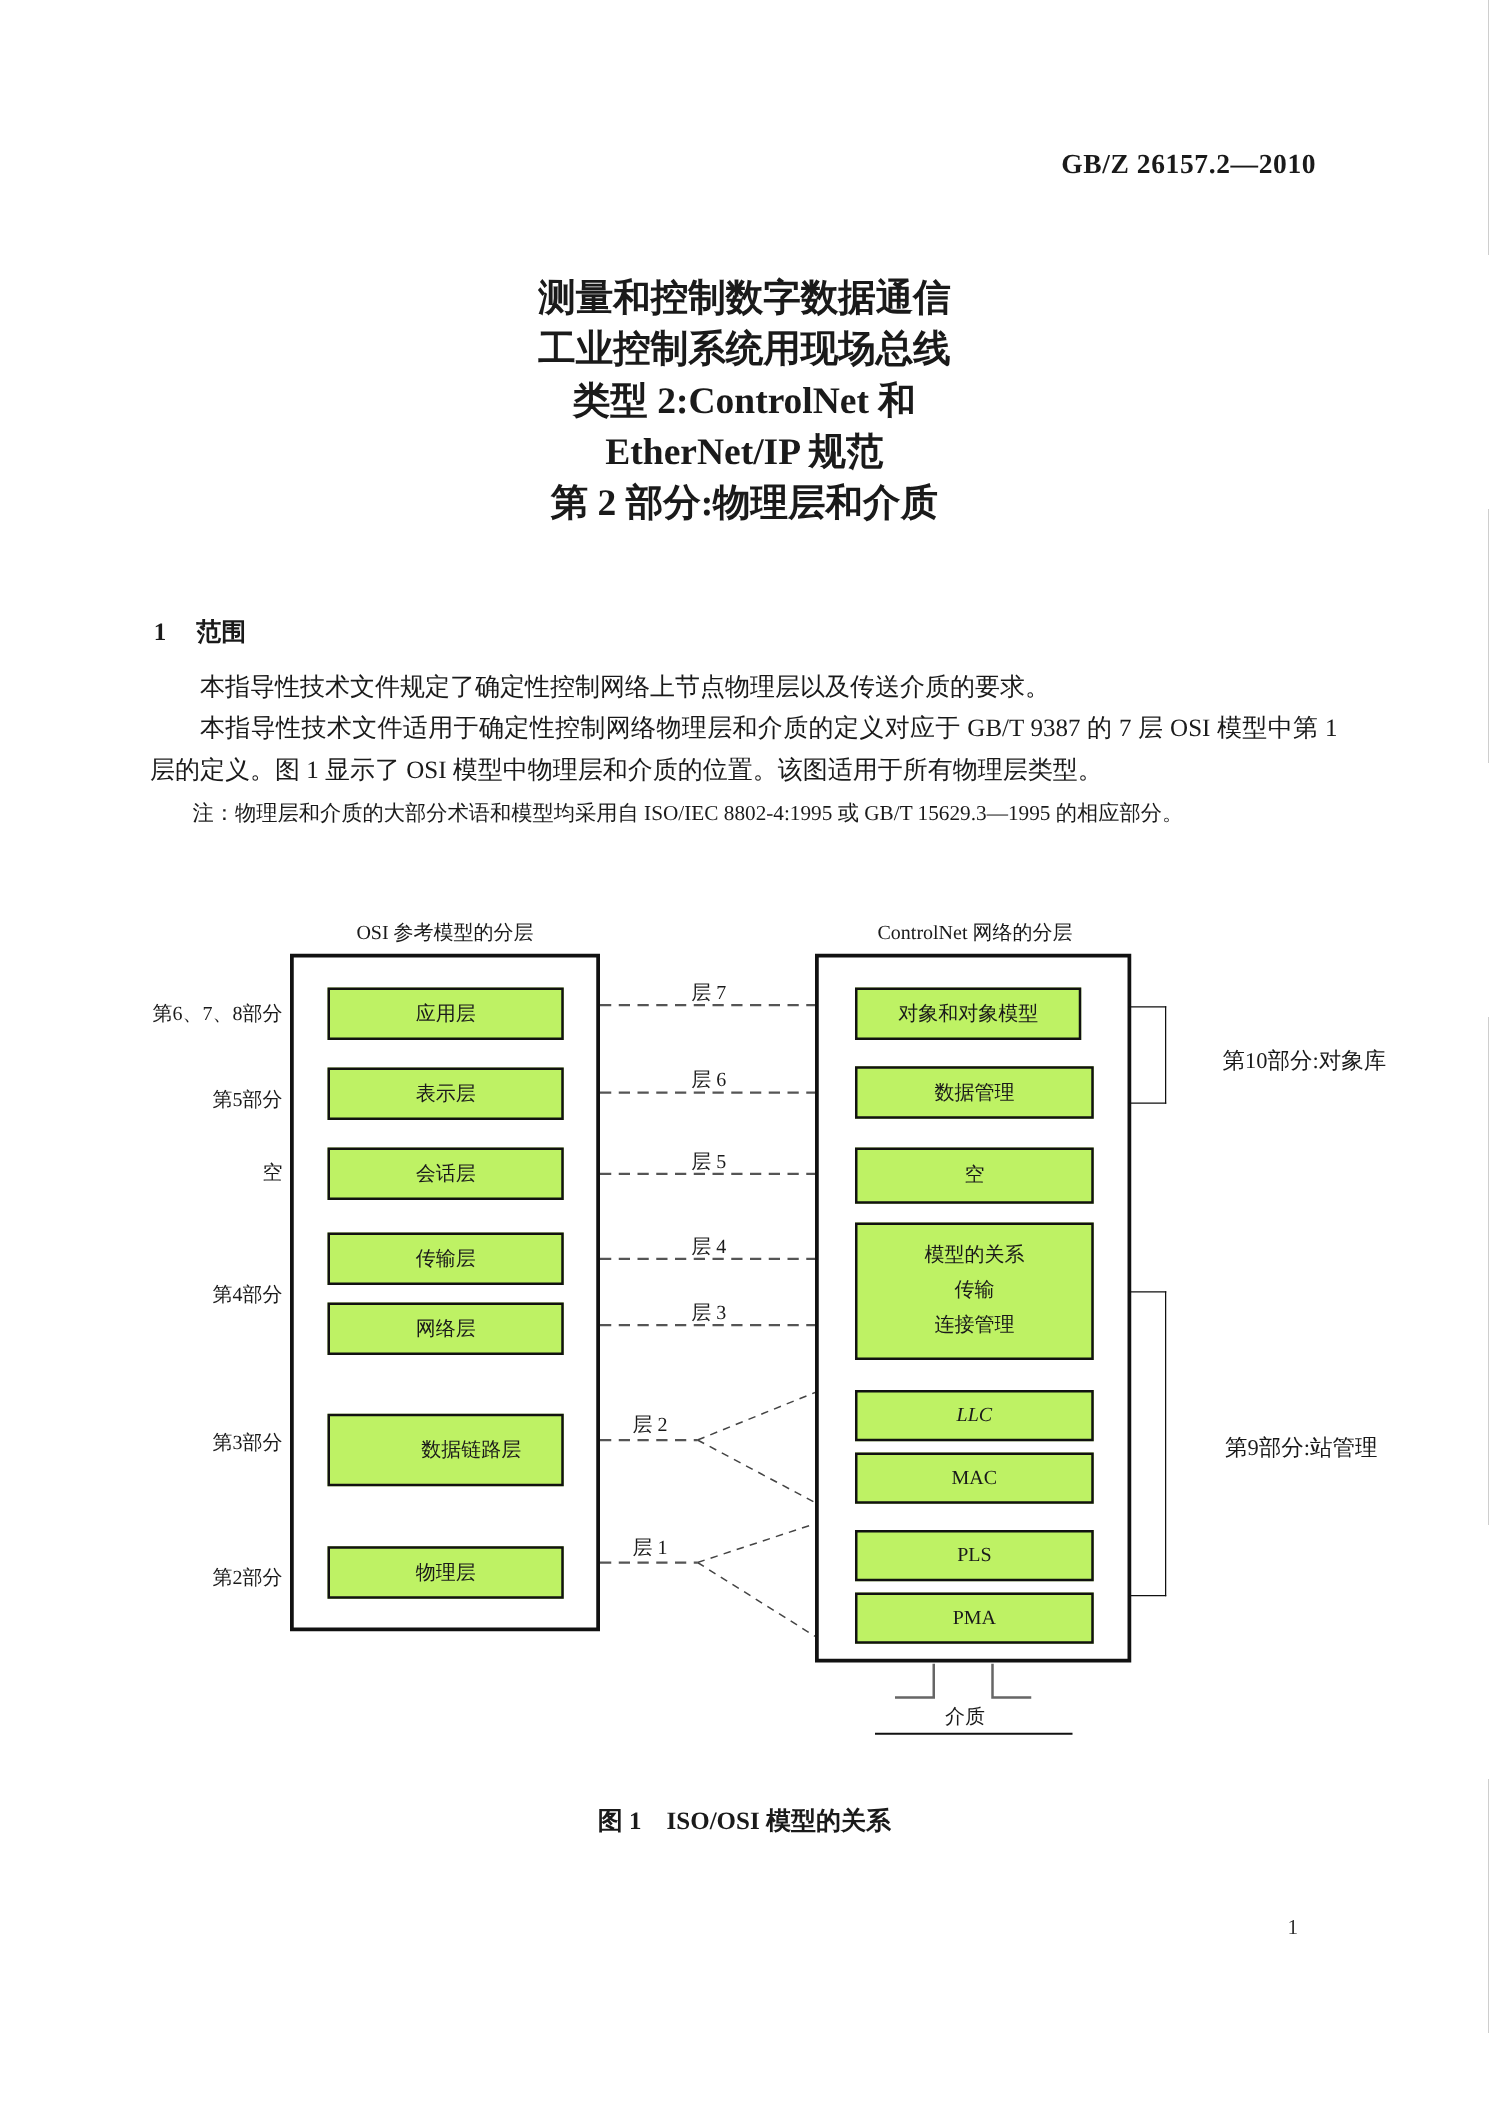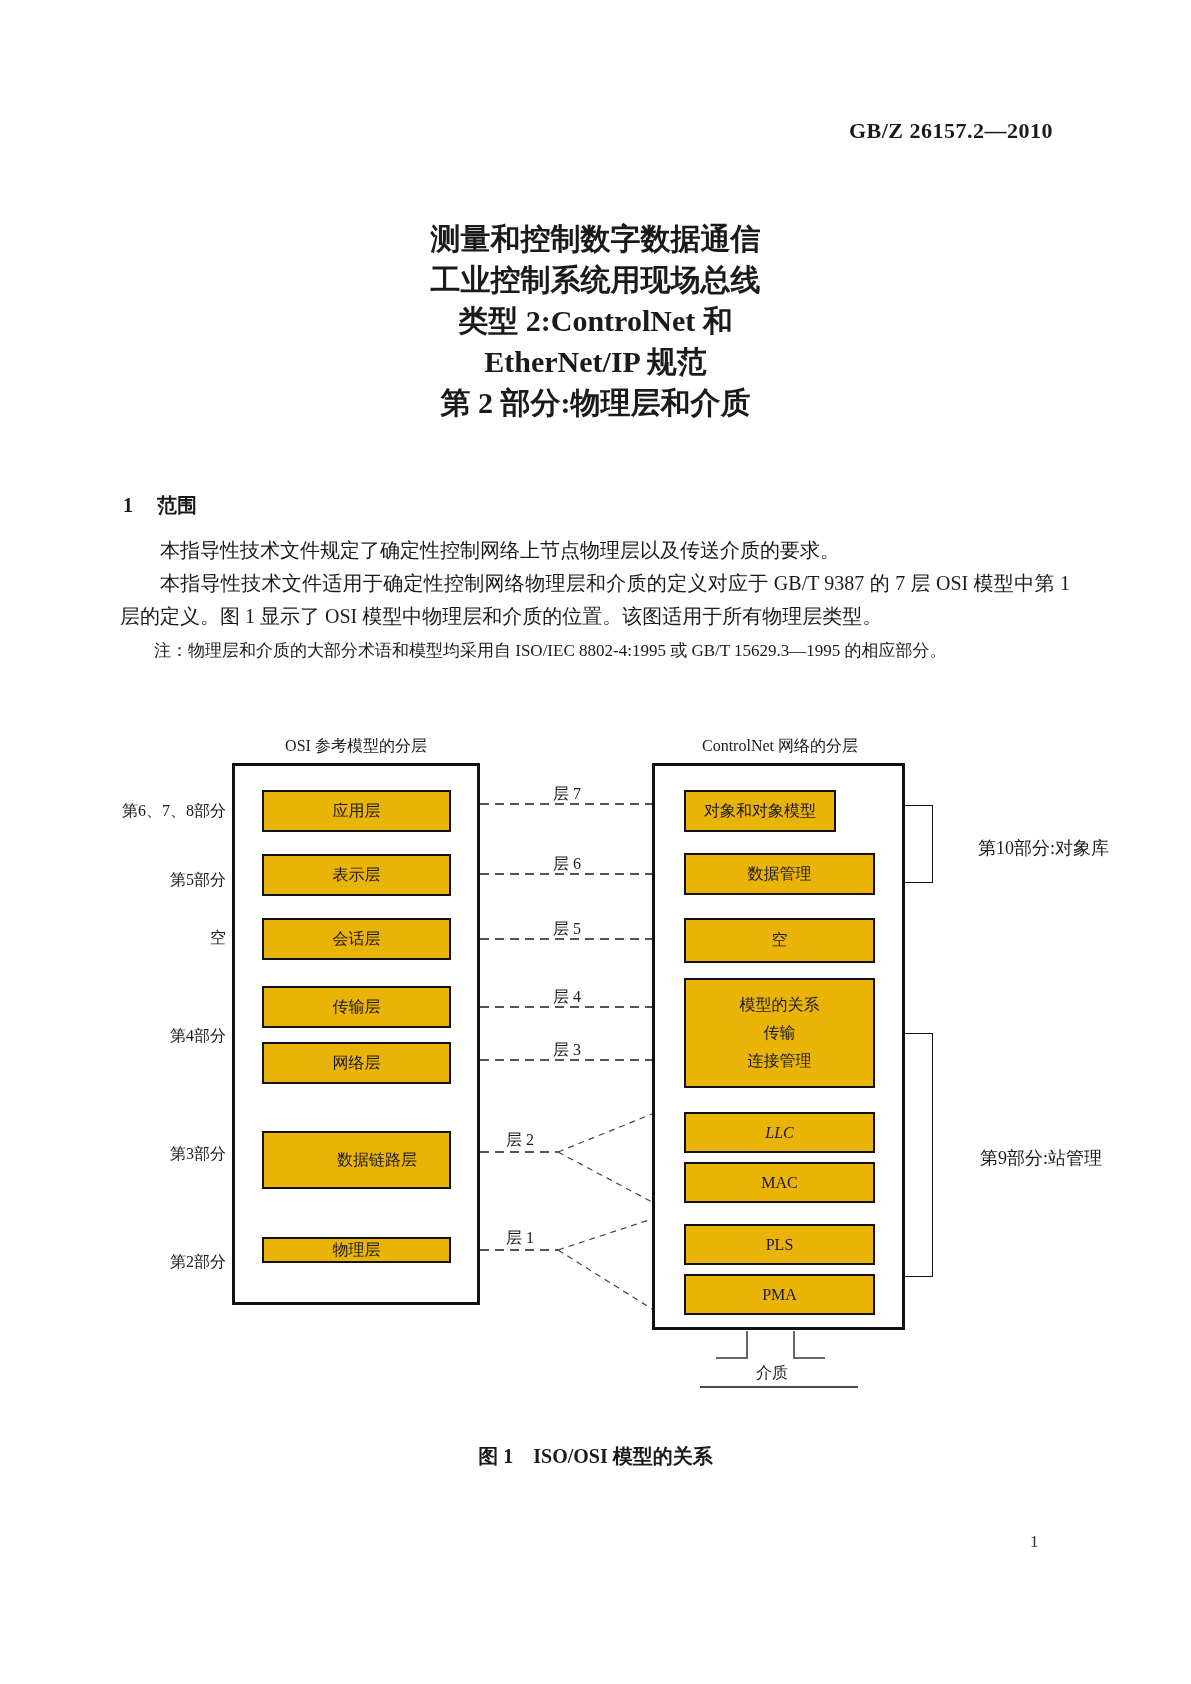--- a/index.html
+++ b/index.html
@@ -36,21 +36,21 @@
   }
   
   .col-header{
     position:absolute;width:250px;text-align:center;
     font-size:16px;
   }
   .outer-box{
     position:absolute;border:3px solid #111;box-sizing:border-box;background:#fff;
   }
   .inner-box{
-    position:absolute;border:2px solid #111;box-sizing:border-box;background:#eab308;
+    position:absolute;border:2px solid #111;box-sizing:border-box;background:#bef264;
     display:flex;align-items:center;justify-content:center;
     font-size:16px;text-align:center;
   }
   .router-box{flex-direction:column;line-height:28px;}
   .side-label{
     position:absolute;left:26px;width:200px;text-align:right;
     font-size:16px;
   }
   .layer-label{
     position:absolute;width:44px;text-align:center;font-size:16px;
@@ -117,31 +117,31 @@
   <div class="col-header" style="left:231px;top:736px;">OSI 参考模型的分层</div>
   <div class="col-header" style="left:655px;top:736px;">ControlNet 网络的分层</div>
 
   <div class="outer-box" style="left:232px;top:763px;width:248px;height:542px;"></div>
   <div class="inner-box" style="left:262px;top:790px;width:189px;height:42px;">应用层</div>
   <div class="inner-box" style="left:262px;top:854px;width:189px;height:42px;">表示层</div>
   <div class="inner-box" style="left:262px;top:918px;width:189px;height:42px;">会话层</div>
   <div class="inner-box" style="left:262px;top:986px;width:189px;height:42px;">传输层</div>
   <div class="inner-box" style="left:262px;top:1042px;width:189px;height:42px;">网络层</div>
   <div class="inner-box" style="left:262px;top:1131px;width:189px;height:58px;padding-left:41px;">数据链路层</div>
-  <div class="inner-box" style="left:262px;top:1237px;width:189px;height:26px;">物理层</div>
+  <div class="inner-box" style="left:262px;top:1237px;width:189px;height:42px;">物理层</div>
 
   <div class="side-label" style="top:801px;">第6、7、8部分</div>
   <div class="side-label" style="top:870px;">第5部分</div>
   <div class="side-label" style="top:928px;">空</div>
   <div class="side-label" style="top:1026px;">第4部分</div>
   <div class="side-label" style="top:1144px;">第3部分</div>
   <div class="side-label" style="top:1252px;">第2部分</div>
 
   <div class="outer-box" style="left:652px;top:763px;width:253px;height:567px;"></div>
-  <div class="inner-box" style="left:684px;top:790px;width:152px;height:42px;">对象和对象模型</div>
+  <div class="inner-box" style="left:684px;top:790px;width:181px;height:42px;">对象和对象模型</div>
   <div class="inner-box" style="left:684px;top:853px;width:191px;height:42px;">数据管理</div>
   <div class="inner-box" style="left:684px;top:918px;width:191px;height:45px;">空</div>
   <div class="inner-box router-box" style="left:684px;top:978px;width:191px;height:110px;">
     <div>模型的关系</div>
     <div>传输</div>
     <div>连接管理</div>
   </div>
   <div class="inner-box" style="left:684px;top:1112px;width:191px;height:41px;font-style:italic;">LLC</div>
   <div class="inner-box" style="left:684px;top:1162px;width:191px;height:41px;">MAC</div>
   <div class="inner-box" style="left:684px;top:1224px;width:191px;height:41px;">PLS</div>

